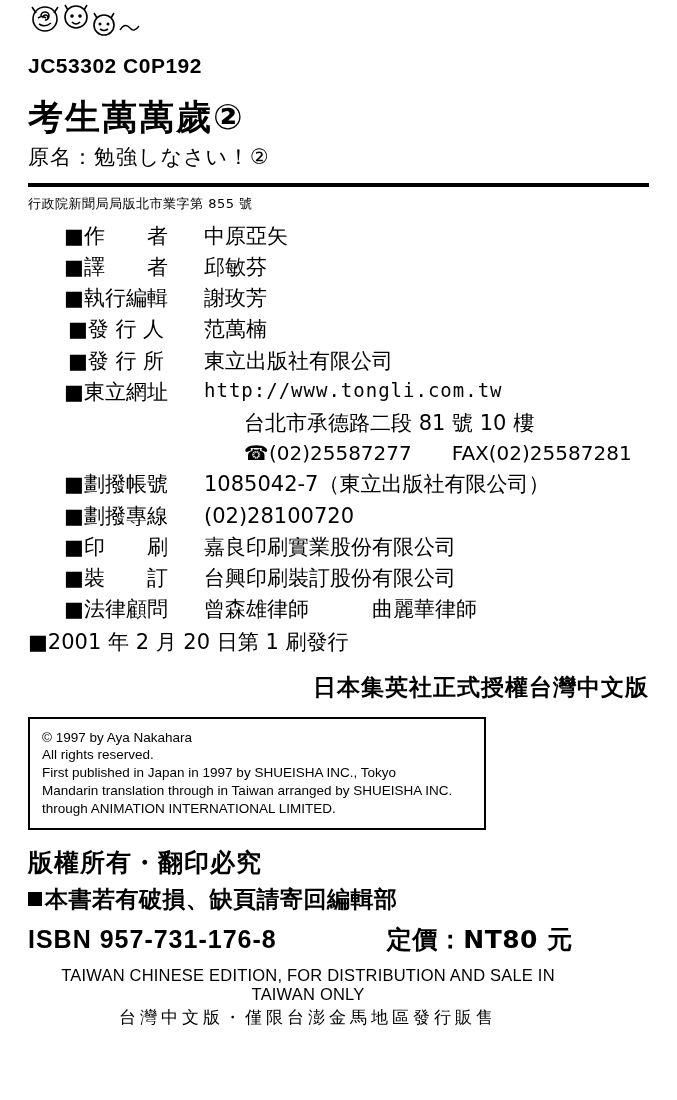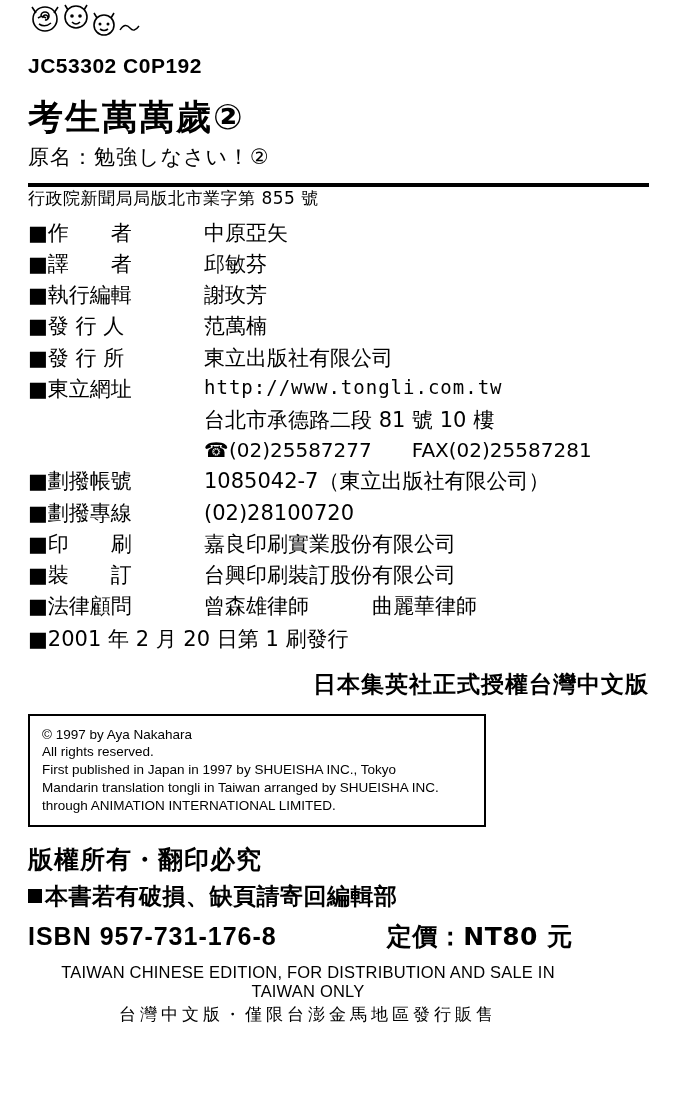--- a/index.html
+++ b/index.html
@@ -58,57 +58,60 @@
     font-family: "DejaVu Sans", sans-serif;
     font-size: 21px;
     letter-spacing: 1px;
   }
   .rule {
     margin-top: 12px;
     border-top: 4px solid #000;
     width: 100%;
   }
   .license-line {
-    font-family: "DejaVu Sans", sans-serif;
-    font-size: 17px;
+    margin-top: 8px;
+    font-family: "DejaVu Sans", sans-serif;
+    font-size: 13px;
     letter-spacing: 0.5px;
   }
   
   .credits {
     margin-top: 10px;
   }
   .credit-row {
     display: flex;
     align-items: flex-start;
     margin-bottom: 5px;
     font-family: "DejaVu Sans", sans-serif;
     font-size: 21px;
     line-height: 1.25;
   }
   .credit-label {
     width: 176px;
     flex: 0 0 176px;
     white-space: pre;
     letter-spacing: 0px;
+    text-align: center;
   }
   .credit-value {
     flex: 1 1 auto;
     white-space: pre;
   }
   .credit-value.mono {
     font-family: "DejaVu Sans Mono", monospace;
     font-size: 19px;
     letter-spacing: 1px;
   }
   .sub-line {
     display: flex;
     font-family: "DejaVu Sans", sans-serif;
     font-size: 21px;
     margin-bottom: 5px;
     line-height: 1.25;
+    gap: 40px;
   }
   .sub-line .pad {
     width: 176px;
     flex: 0 0 176px;
   }
   .sub-line .txt {
     white-space: pre;
   }
   .phone-row .txt {
     font-size: 20px;
@@ -301,21 +304,21 @@
 
     <div class="date-row">■2001 年 2 月 20 日第 1 刷發行</div>
   </div>
 
   <div class="authorize">日本集英社正式授權台灣中文版</div>
 
   <div class="copyright-box">
     <div>© 1997 by Aya Nakahara</div>
     <div>All rights reserved.</div>
     <div>First published in Japan in 1997 by SHUEISHA INC., Tokyo</div>
-    <div>Mandarin translation tongli in Taiwan arranged by SHUEISHA INC.</div>
+    <div>Mandarin translation through in Taiwan arranged by SHUEISHA INC.</div>
     <div>through ANIMATION INTERNATIONAL LIMITED.</div>
   </div>
 
   <div class="rights">版權所有・翻印必究</div>
 
   <div class="notice">
     <span class="sq"></span><span>本書若有破損、缺頁請寄回編輯部</span>
   </div>
 
   <div class="isbn-row">

